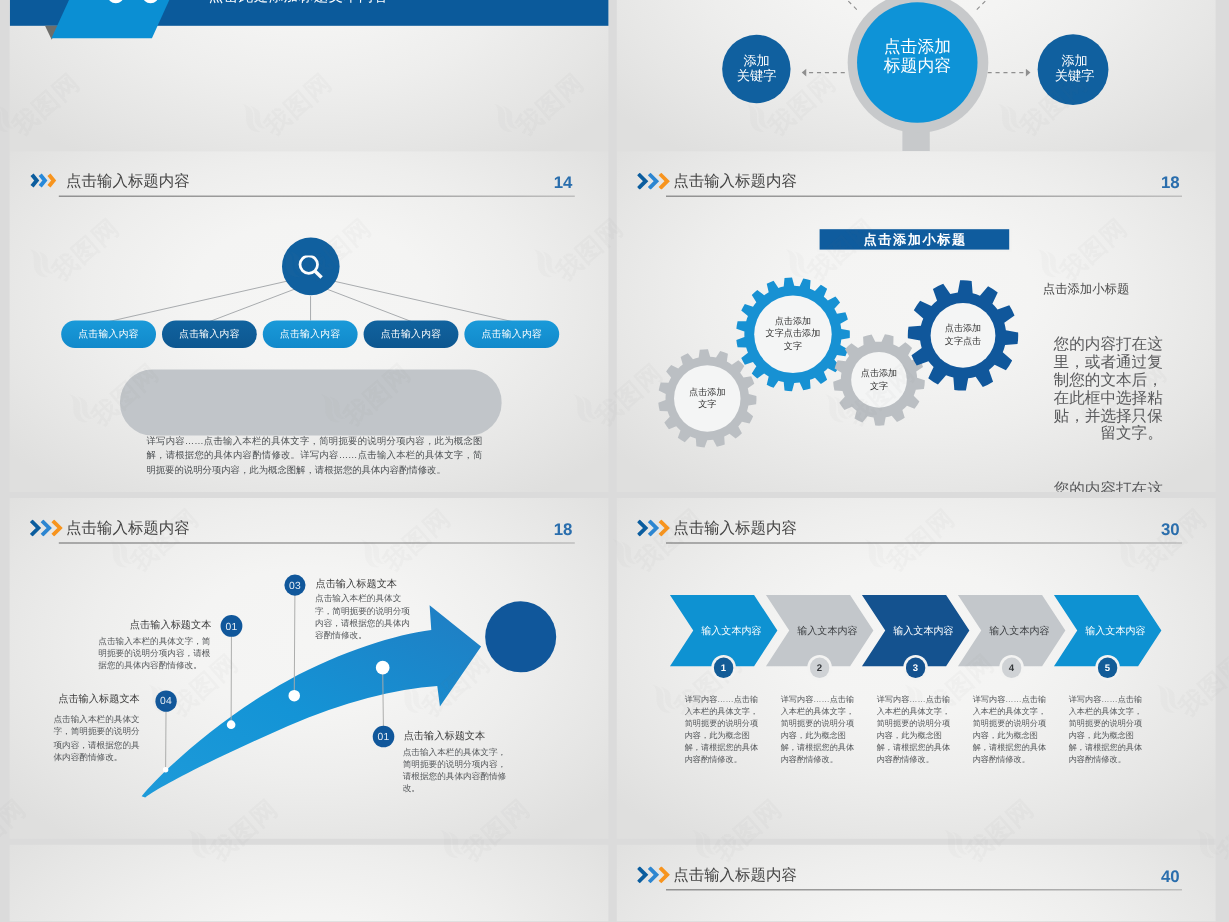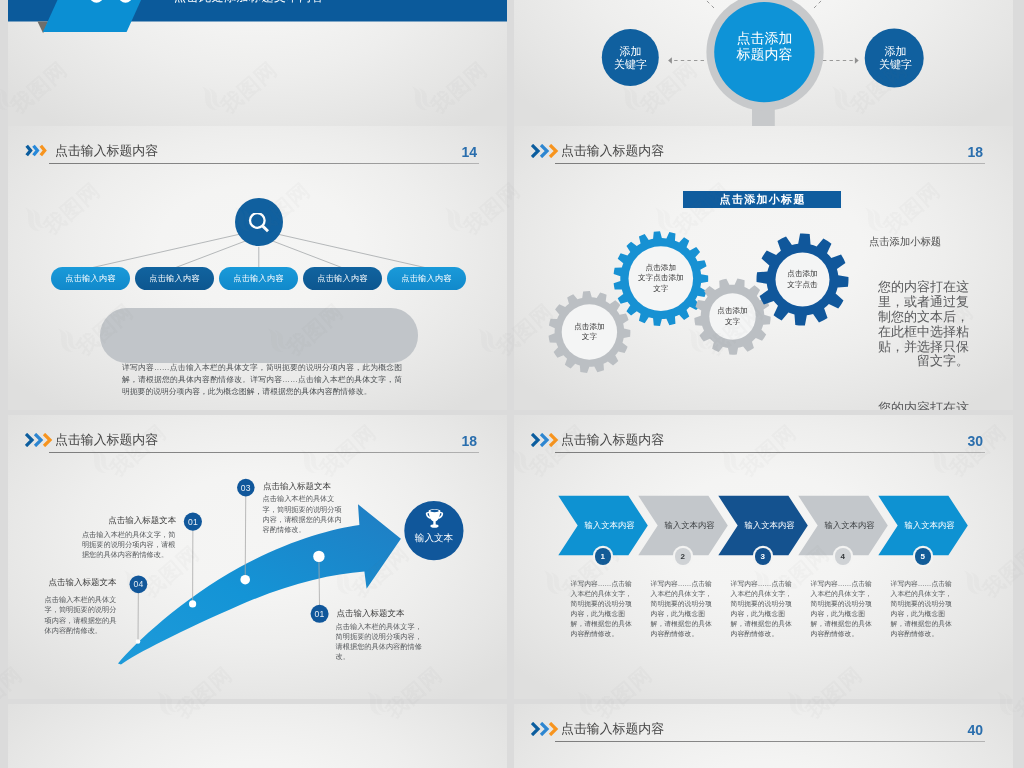--- a/index.html
+++ b/index.html
@@ -275,41 +275,20 @@
         <div class="snum" style="left: 174.4px; top: 96.1px;">01</div>
         <div class="stit" style="left: 48px; top: 100px; width: 120.2px; text-align: right;">点击输入标题文本</div>
         <div class="sbody" style="left: 73.9px; top: 114.8px; width: 94px;">点击输入本栏的具体文字，简明扼要的说明分项内容，请根据您的具体内容酌情修改。</div>
         <div class="snum" style="left: 227.3px; top: 62.1px;">03</div>
         <div class="stit" style="left: 254.9px; top: 66px; width: 120px; text-align: left;">点击输入标题文本</div>
         <div class="sbody" style="left: 254.6px; top: 79.4px; width: 80px;">点击输入本栏的具体文字，简明扼要的说明分项内容，请根据您的具体内容酌情修改。</div>
         <div class="snum" style="left: 301.1px; top: 188.3px;">01</div>
         <div class="stit" style="left: 328.4px; top: 192.7px; width: 120px; text-align: left;">点击输入标题文本</div>
         <div class="sbody" style="left: 327.6px; top: 206.6px; width: 93px;">点击输入本栏的具体文字，简明扼要的说明分项内容，请根据您的具体内容酌情修改。</div>
       </div>
-    <div class="s19end">
-      <svg width="19" height="19" viewBox="0 0 19 19">
-
-        <path d="M5.2,3.0 C1.2,3.0 0.6,3.6 0.9,5.2 C1.3,7.6 3.0,9.2 5.4,9.9
-                 L5.9,8.4 C4.0,7.8 2.8,6.6 2.5,5.1 C2.35,4.4 2.6,4.3 5.2,4.4 Z" fill="#ffffff"></path>
-
-        <path d="M13.8,3.0 C17.8,3.0 18.4,3.6 18.1,5.2 C17.7,7.6 16.0,9.2 13.6,9.9
-                 L13.1,8.4 C15.0,7.8 16.2,6.6 16.5,5.1 C16.65,4.4 16.4,4.3 13.8,4.4 Z" fill="#ffffff"></path>
-
-        <path d="M3.6,1.8 C3.6,0.7 6.2,0.2 9.5,0.2 C12.8,0.2 15.4,0.7 15.4,1.8
-                 C15.4,3.0 14.9,7.8 13.1,10.4 C12.2,11.7 10.9,12.4 9.5,12.4
-                 C8.1,12.4 6.8,11.7 5.9,10.4 C4.1,7.8 3.6,3.0 3.6,1.8 Z" fill="#ffffff"></path>
-
-        <ellipse cx="9.5" cy="2.0" rx="4.2" ry="1.15" fill="#10579b"></ellipse>
-
-        <path d="M8.3,12.0 L10.7,12.0 L10.7,16.0 L8.3,16.0 Z" fill="#ffffff"></path>
-
-        <ellipse cx="9.5" cy="16.9" rx="4.1" ry="1.75" fill="#ffffff"></ellipse>
-      </svg>
-      <div class="s19endlbl">输入文本</div>
-    </div>
   </div>
 
   <div class="slide" id="s20" style="left:514px;top:415px;width:499px;height:284px;">
     <div class="vig"></div>
     <div class="shead">
       <svg class="chev" style="left:17px;top:18px;" width="30" height="14" viewBox="0 0 30 14">
         <path d="M1,1 L7,7 L1,13" fill="none" stroke="#0b5d9e" stroke-width="3.2"></path>
         <path d="M10,1 L16,7 L10,13" fill="none" stroke="#2d86d1" stroke-width="3.2"></path>
         <path d="M19,1 L25,7 L19,13" fill="none" stroke="#f7941e" stroke-width="3.2"></path>
       </svg>

